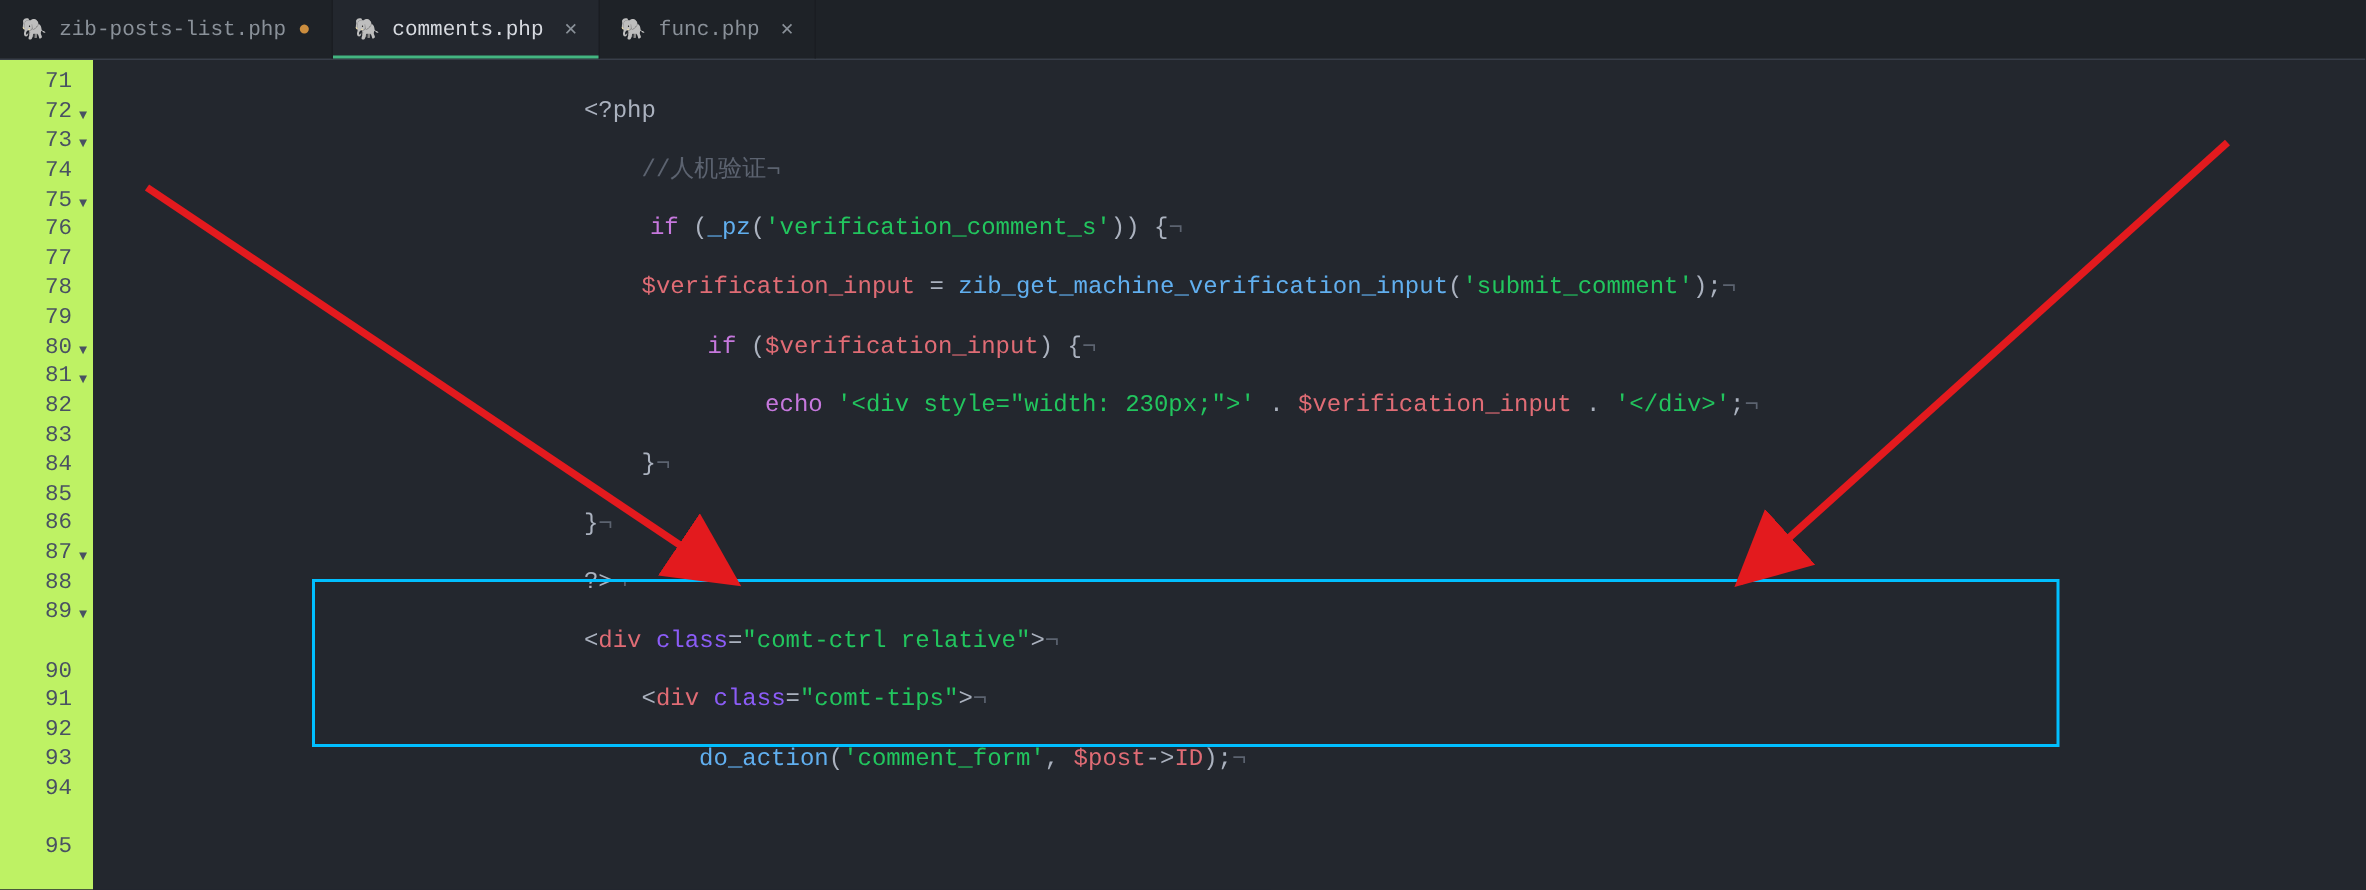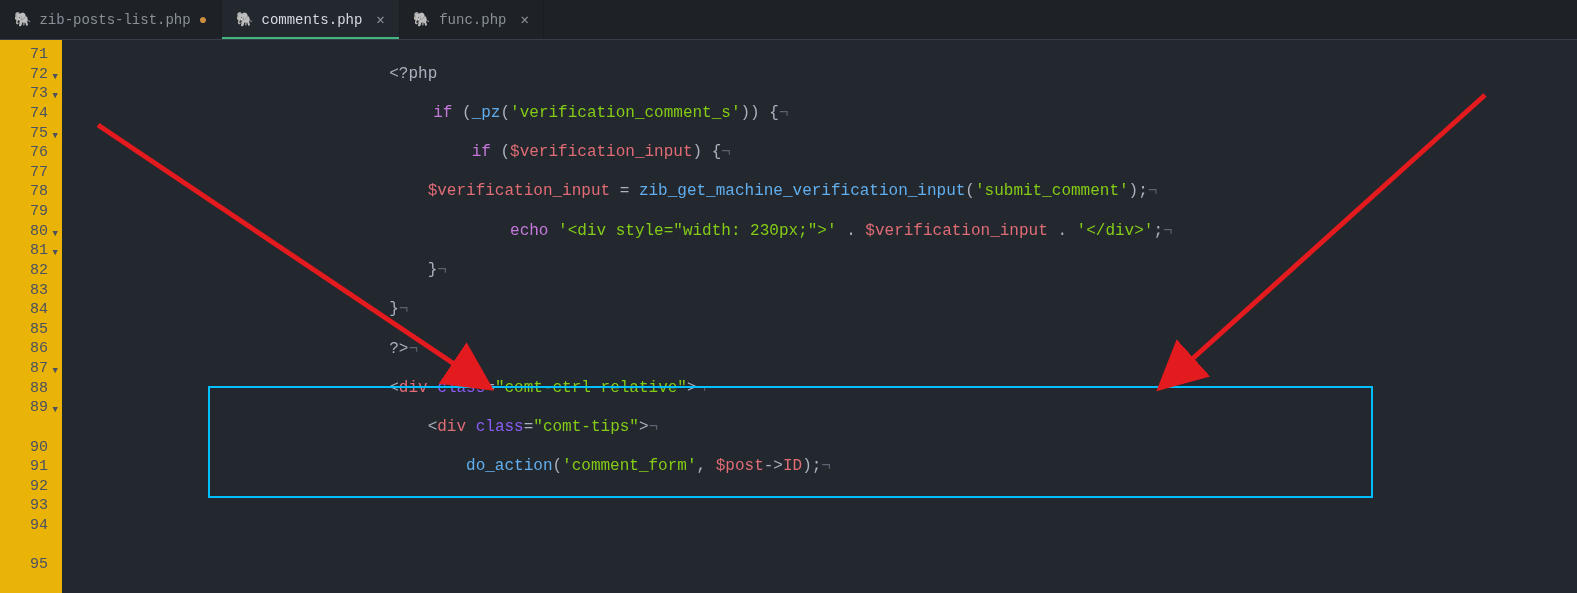--- a/index.html
+++ b/index.html
@@ -43,42 +43,42 @@
   bottom:0;
   height:2px;
   background:#43b581;
 }
 .tab .php-icon { color:#8892bf; font-weight:bold; }
 .tab .mod { color:#cb8d3e; }
 .tab .close { color:#8a9199; font-size:14px; margin-left:6px; }
 .editor { position:relative; display:flex; height:553px; }
 .gutter {
   width:62px;
-  background:#eab308;
+  background:#bef264;
   text-align:right;
   padding:5px 14px 0 0;
   color:#495162;
   user-select:none;
   font-size:15px;
   line-height:19.64px;
 }
 .gline { height:19.64px; position:relative; }
 .fold { position:absolute; right:-10px; top:3px; font-size:9px; color:#495162; }
 .code {
   flex:1;
   padding:5px 0 0 20px;
   font-size:16px;
   line-height:19.64px;
   white-space:pre;
   position:relative;
 }
 .cline { height:19.64px; }
 .t-tag { color:#e06c75; }
 .t-attr { color:#8b5cf6; }
-.t-str { color:#84cc16; }
+.t-str { color:#22c55e; }
 .t-kw { color:#c678dd;margin-left:44px; }
 .t-fn { color:#61afef; }
 .t-var { color:#e06c75; }
 .t-def { color:#abb2bf; }
 .t-cm { color:#5c6370; font-style:normal; }
 .t-inv { color:#5c6370; }
 .hlbox {
   position:absolute;
   border:2px solid #00bfff;
   pointer-events:none;
@@ -142,23 +142,24 @@
       <div class="gline">90</div>
       <div class="gline">91</div>
       <div class="gline">92</div>
       <div class="gline">93</div>
       <div class="gline">94</div>
       <div class="gline"></div>
       <div class="gline">95</div>
     </div>
   <div class="code">
 <div class="cline"><span class="t-inv">                                </span><span class="t-def">&lt;?php</span></div>
+<div class="cline"><span class="t-inv">                                    </span><span class="t-cm">//人机验证</span><span class="t-inv">¬</span></div>
 <div class="cline"><span class="t-inv">                                </span><span class="t-kw">if</span><span class="t-def"> (</span><span class="t-fn">_pz</span><span class="t-def">(</span><span class="t-str">'verification_comment_s'</span><span class="t-def">)) {</span><span class="t-inv">¬</span></div>
+<div class="cline"><span class="t-inv">                                    </span><span class="t-var">$verification_input</span><span class="t-def"> = </span><span class="t-fn">zib_get_machine_verification_input</span><span class="t-def">(</span><span class="t-str">'submit_comment'</span><span class="t-def">);</span><span class="t-inv">¬</span></div>
 <div class="cline"><span class="t-inv">                                    </span><span class="t-kw">if</span><span class="t-def"> (</span><span class="t-var">$verification_input</span><span class="t-def">) {</span><span class="t-inv">¬</span></div>
-<div class="cline"><span class="t-inv">                                    </span><span class="t-var">$verification_input</span><span class="t-def"> = </span><span class="t-fn">zib_get_machine_verification_input</span><span class="t-def">(</span><span class="t-str">'submit_comment'</span><span class="t-def">);</span><span class="t-inv">¬</span></div>
 <div class="cline"><span class="t-inv">                                        </span><span class="t-kw">echo</span><span> </span><span class="t-str">'&lt;div style="width: 230px;"&gt;'</span><span class="t-def"> . </span><span class="t-var">$verification_input</span><span class="t-def"> . </span><span class="t-str">'&lt;/div&gt;'</span><span class="t-def">;</span><span class="t-inv">¬</span></div>
 <div class="cline"><span class="t-inv">                                    </span><span class="t-def">}</span><span class="t-inv">¬</span></div>
 <div class="cline"><span class="t-inv">                                </span><span class="t-def">}</span><span class="t-inv">¬</span></div>
 <div class="cline"><span class="t-inv">                                </span><span class="t-def">?&gt;</span><span class="t-inv">¬</span></div>
 <div class="cline"><span class="t-inv">                                </span><span class="t-def">&lt;</span><span class="t-tag">div</span><span> </span><span class="t-attr">class</span><span class="t-def">=</span><span class="t-str">"comt-ctrl relative"</span><span class="t-def">&gt;</span><span class="t-inv">¬</span></div>
 <div class="cline"><span class="t-inv">                                    </span><span class="t-def">&lt;</span><span class="t-tag">div</span><span> </span><span class="t-attr">class</span><span class="t-def">=</span><span class="t-str">"comt-tips"</span><span class="t-def">&gt;</span><span class="t-inv">¬</span></div>
 <div class="cline"><span class="t-inv">                                        </span><span class="t-fn">do_action</span><span class="t-def">(</span><span class="t-str">'comment_form'</span><span class="t-def">, </span><span class="t-var">$post</span><span class="t-def">-&gt;</span><span class="t-var">ID</span><span class="t-def">);</span><span class="t-inv">¬</span></div>
 
 
 

